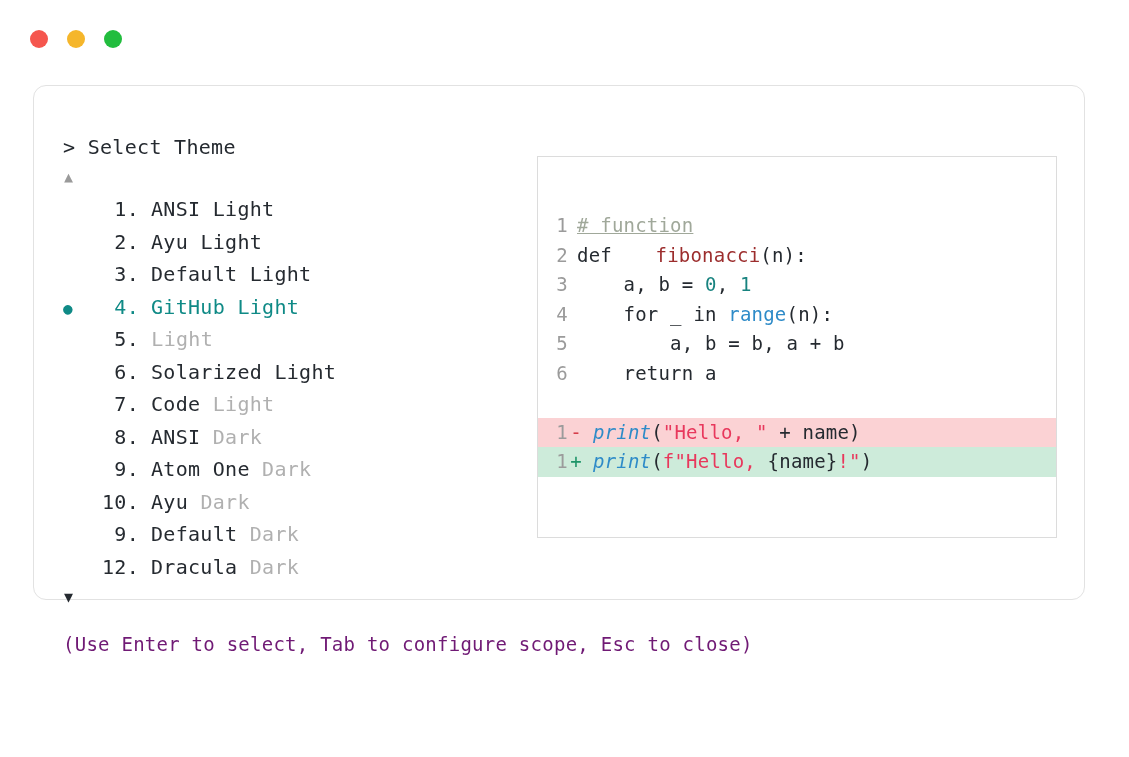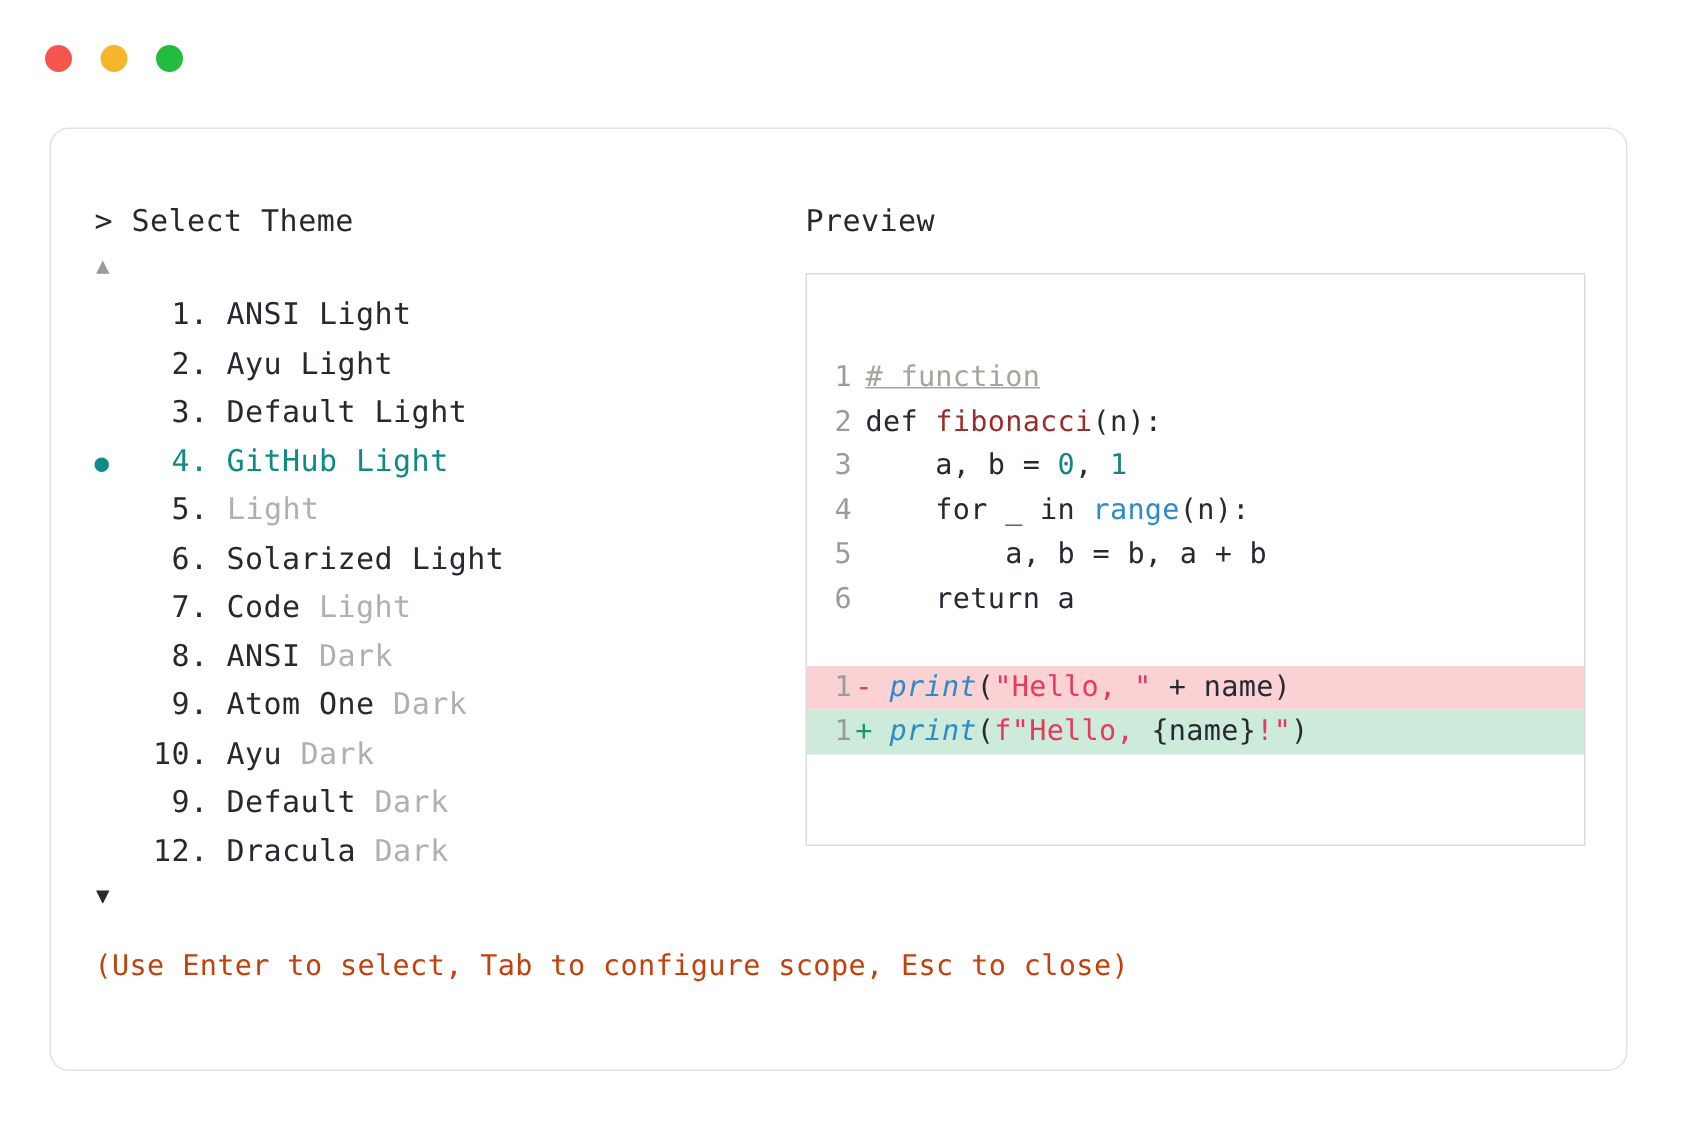--- a/index.html
+++ b/index.html
@@ -34,21 +34,21 @@
   .dot-red    { background: #f5564e; }
   .dot-yellow { background: #f5b62b; }
   .dot-green  { background: #22bd3e; }
 
   
   .card {
     position: absolute;
     left: 33px;
     top: 85px;
     width: 1052px;
-    height: 629px;
+    height: 515px;
     border: 1px solid #e2e2e2;
     border-radius: 13px;
     background: #ffffff;
     box-sizing: border-box;
   }
 
   .card-inner {
     position: absolute;
     left: 0; top: 0; right: 0; bottom: 0;
   }
@@ -115,21 +115,21 @@
   .theme-row.selected .variant,
   .theme-row.selected .variant-strong { color: #0f8a86; }
 
   
   .hint {
     position: absolute;
     left: 29px;
     top: 545px;
     font-size: 19px;
     line-height: 26px;
-    color: #c2410c;
+    color: #701a75;
     letter-spacing: 0.25px;
     white-space: pre;
   }
 
   
   .right-col {
     position: absolute;
     left: 503px;
     top: 48px;
     width: 520px;
@@ -168,21 +168,21 @@
   .ln {
     width: 14px;
     flex: 0 0 14px;
     text-align: right;
     color: #9b9b9b;
   }
   .code-text { padding-left: 9px; white-space: pre; }
 
   .tok-comment { color: #a0a89a; text-decoration: underline; }
   .tok-kw      { color: #252a30; }
-  .tok-fn      { color: #9c2d2d; }
+  .tok-fn      { color: #9c2d2d; margin-left: 32px; }
   .tok-num     { color: #18837f; }
   .tok-builtin { color: #2e8bc8; }
   .tok-plain   { color: #252a30; }
   .tok-str     { color: #e8385c; }
   .tok-print   { color: #2e8bc8; font-style: italic; }
 
   .code-blank { height: 29.5px; }
 
   .diff {
     margin-top: 0;
@@ -234,20 +234,19 @@
           <div class="theme-row"><span class="bullet-cell"> </span><span class="num-cell">9.</span><span class="name-cell">Default</span><span> </span><span class="variant">Dark</span></div>
           <div class="theme-row"><span class="bullet-cell"> </span><span class="num-cell">12.</span><span class="name-cell">Dracula</span><span> </span><span class="variant">Dark</span></div>
         </div>
 
       <div class="scroll-arrow scroll-arrow-down">▼</div>
     </div>
 
     <div class="hint">(Use Enter to select, Tab to configure scope, Esc to close)</div>
 
     <div class="right-col">
-      <div class="preview-label">Preview</div>
       <div class="preview-box">
         <div class="code" id="code-block"><div class="code-line"><span class="ln">1</span><span class="code-text"><span class="tok-comment"># function</span></span></div><div class="code-line"><span class="ln">2</span><span class="code-text"><span class="tok-kw">def </span><span class="tok-fn">fibonacci</span><span class="tok-plain">(n):</span></span></div><div class="code-line"><span class="ln">3</span><span class="code-text"><span class="tok-plain">    a, b = </span><span class="tok-num">0</span><span class="tok-plain">, </span><span class="tok-num">1</span></span></div><div class="code-line"><span class="ln">4</span><span class="code-text"><span class="tok-plain">    for _ in </span><span class="tok-builtin">range</span><span class="tok-plain">(n):</span></span></div><div class="code-line"><span class="ln">5</span><span class="code-text"><span class="tok-plain">        a, b = b, a + b</span></span></div><div class="code-line"><span class="ln">6</span><span class="code-text"><span class="tok-plain">    return a</span></span></div><div class="code-blank"></div><div class="diff"><div class="diff-line diff-del"><span class="ln">1</span><span class="diff-sign sign-del">-</span><span class="code-text"><span class="tok-print">print</span><span class="tok-plain">(</span><span class="tok-str">"Hello, "</span><span class="tok-plain"> + name)</span></span></div><div class="diff-line diff-add"><span class="ln">1</span><span class="diff-sign sign-add">+</span><span class="code-text"><span class="tok-print">print</span><span class="tok-plain">(</span><span class="tok-str">f"Hello, </span><span class="tok-plain">{name}</span><span class="tok-str">!"</span><span class="tok-plain">)</span></span></div></div></div>
       </div>
     </div>
 
   </div>
 </div>
 
 </body></html>

